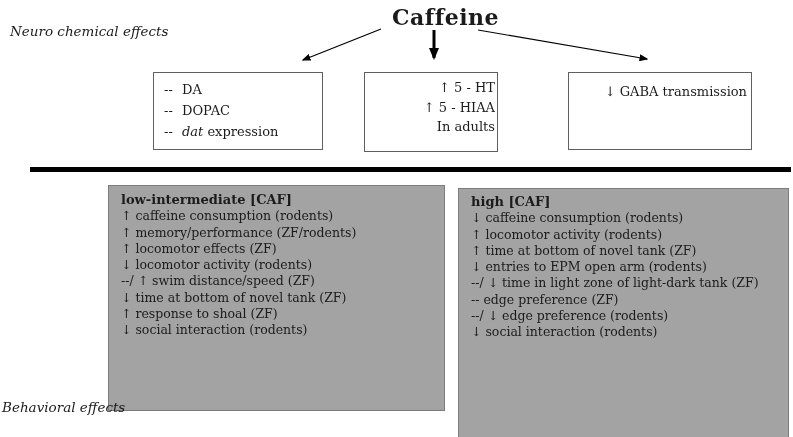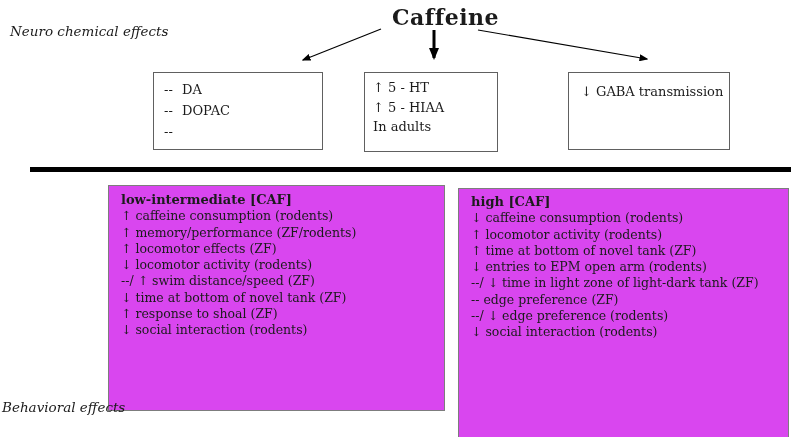--- a/index.html
+++ b/index.html
@@ -46,35 +46,35 @@
   }
   .nrow { display: flex; white-space: nowrap; }
   .nrow .dash { width: 18px; flex: 0 0 18px; }
   .nrow .it { font-style: italic; }
   .box-serotonin {
     left: 364px; top: 72px; width: 134px; height: 80px;
     padding: 5px 2px 0 8px;
     line-height: 19.5px;
   }
   .box-gaba {
-    left: 568px; top: 72px; width: 162px; height: 78px;
+    left: 568px; top: 72px; width: 184px; height: 78px;
     padding: 9px 4px 0 12px;
     line-height: 20px;
   }
-  .nitem { white-space: nowrap; }
+  .nitem { white-space: nowrap; text-align: right; }
   
   .divider {
     left: 30px; top: 167px; width: 761px; height: 5px;
     background: #000000;
   }
   
   .bbox {
     box-sizing: border-box;
     border: 1px solid #7d7d7d;
-    background: #d946ef;
+    background: #a3a3a3;
     font-size: 12.5px;
     line-height: 16.3px;
   }
   .box-low  { left: 108px; top: 185px; width: 337px; height: 226px; padding: 6px 4px 0 12px; }
   .box-high { left: 458px; top: 188px; width: 331px; height: 265px; padding: 5px 2px 0 12px; }
   .btitle { font-weight: bold; font-size: 13px; white-space: nowrap; }
   .bitem { white-space: nowrap; }
 </style>
 </head>
 <body>
@@ -103,20 +103,21 @@
     <div class="nrow">
       <span class="dash">--</span>
       <span>DA</span>
     </div>
     <div class="nrow">
       <span class="dash">--</span>
       <span>DOPAC</span>
     </div>
     <div class="nrow">
       <span class="dash">--</span>
+      <span><span class="it">dat</span><span> expression</span></span>
     </div>
   </div>
 
   <div class="abs nbox box-serotonin">
       <div class="nitem">↑  5 - HT</div>
       <div class="nitem">↑  5 - HIAA</div>
       <div class="nitem">In adults</div>
     </div>
 
   <div class="abs nbox box-gaba">

